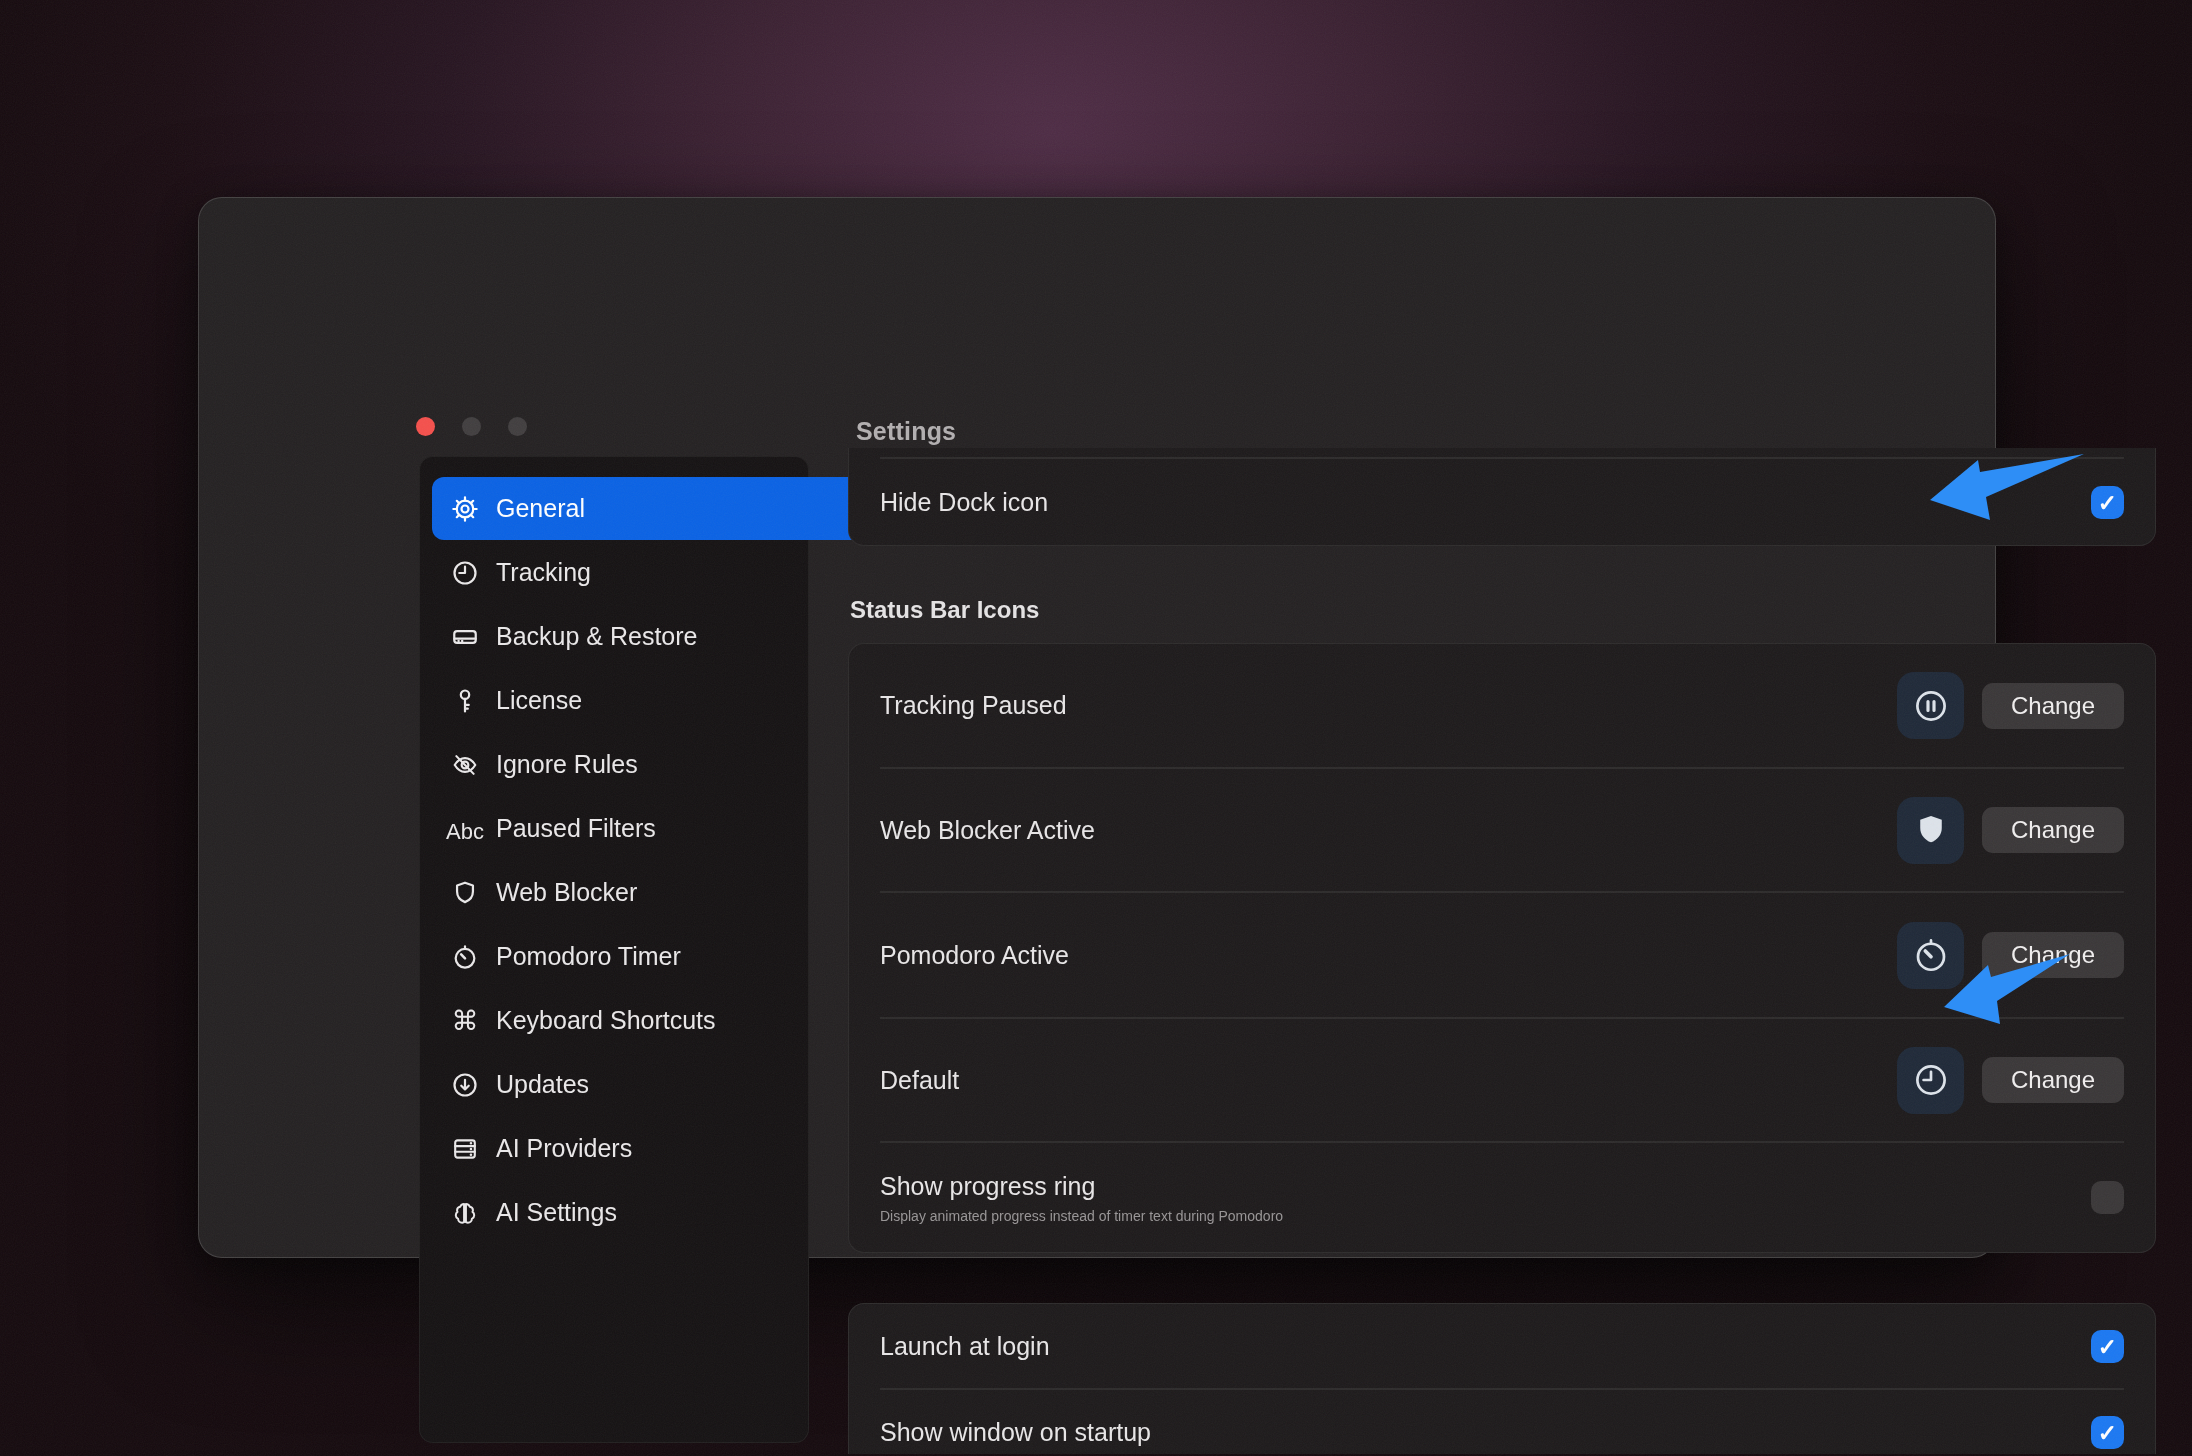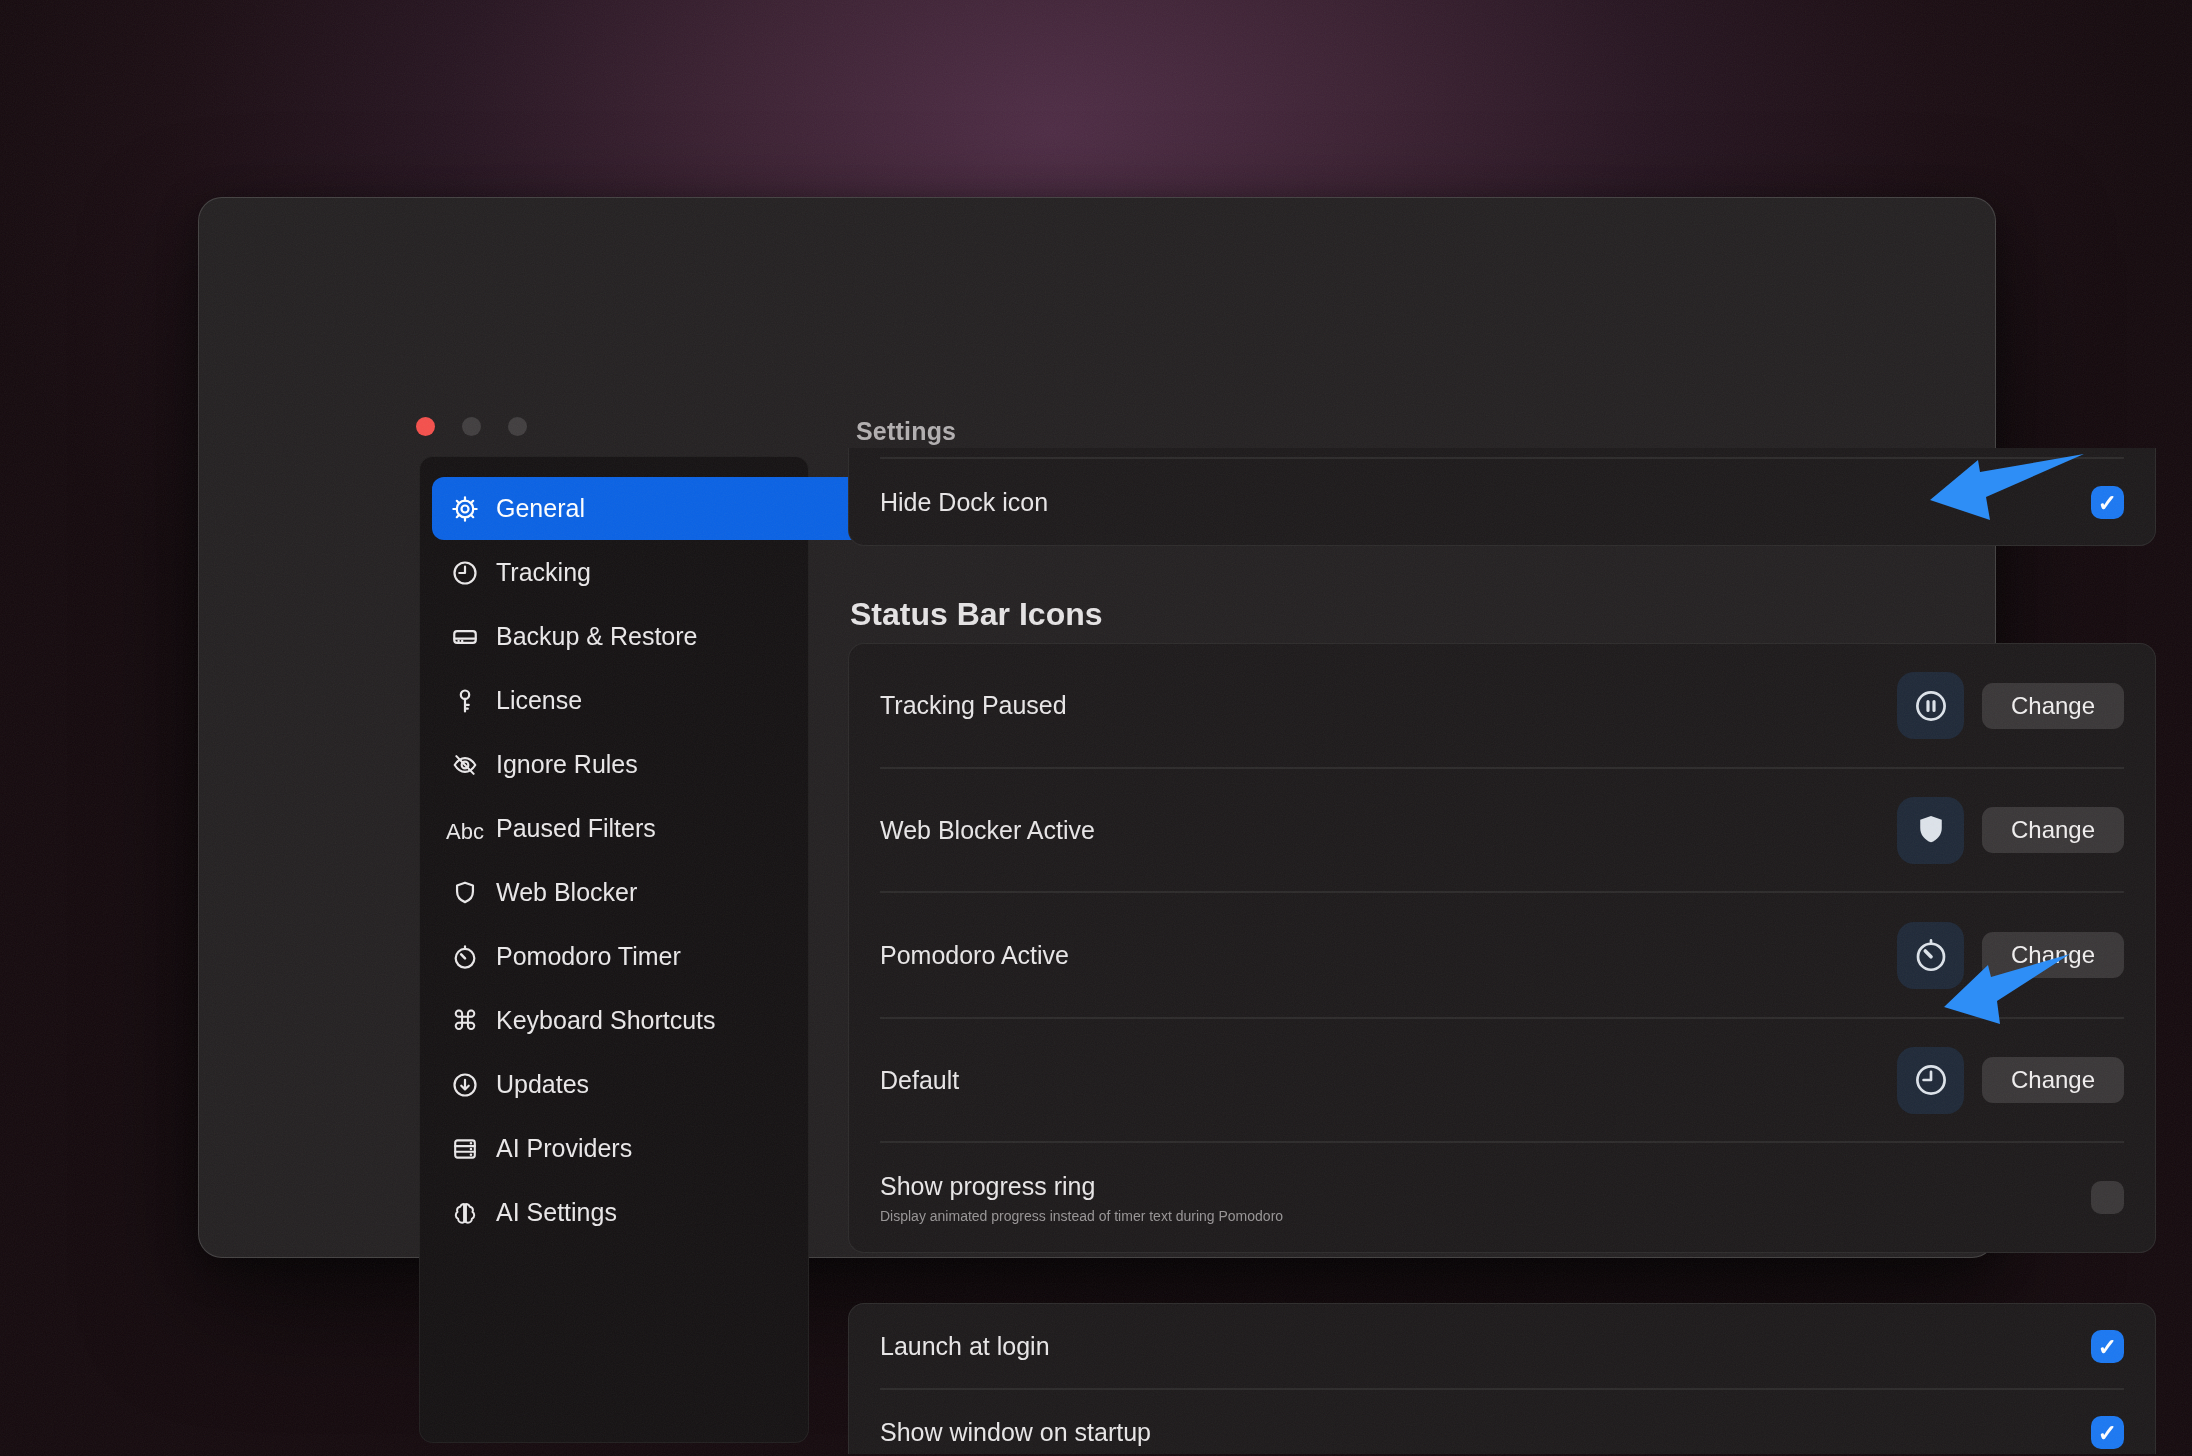--- a/index.html
+++ b/index.html
@@ -47,21 +47,21 @@
   }
   .card-general{top:-102px;height:200px;}
   .card-status{top:195px;height:610px;}
   .card-startup{top:855px;height:300px;}
   .hdivider{position:absolute;left:31px;right:31px;height:2px;background:rgba(255,255,255,.075);}
   .row{
     position:absolute;left:0;right:0;display:flex;align-items:center;
     padding:0 31px;box-sizing:border-box;color:#e8e6e7;font-size:25px;
   }
   .row .label{flex:1;}
-  .section-title{position:absolute;left:651px;top:398px;font-size:32px;font-weight:700;color:#e5e3e4;}
+  .section-title{position:absolute;left:651px;top:398px;font-size:24px;font-weight:700;color:#e5e3e4;}
 
   .checkbox{width:33px;height:33px;border-radius:10px;flex:0 0 33px;display:flex;align-items:center;justify-content:center;}
   .checkbox[data-checked="true"]{background:#1b78f2;}
   .checkbox[data-checked="false"]{background:#3a3738;}
   .checkbox::before{content:"✓";color:#fff;font-size:23px;font-weight:700;line-height:1;transform:translateY(1px);}
   .checkbox[data-checked="false"]::before{content:"";}
 
   .tile{
     width:67px;height:67px;border-radius:17px;background:#1f2938;flex:0 0 67px;
     display:flex;align-items:center;justify-content:center;margin-right:18px;color:#dde3ea;

